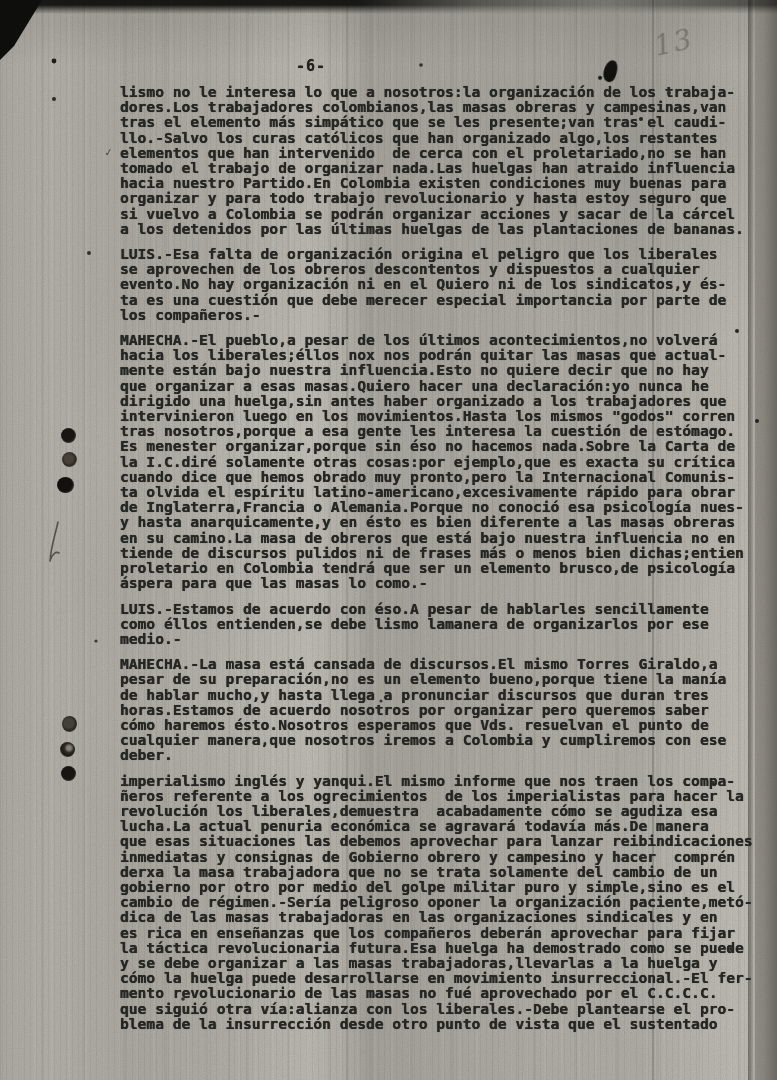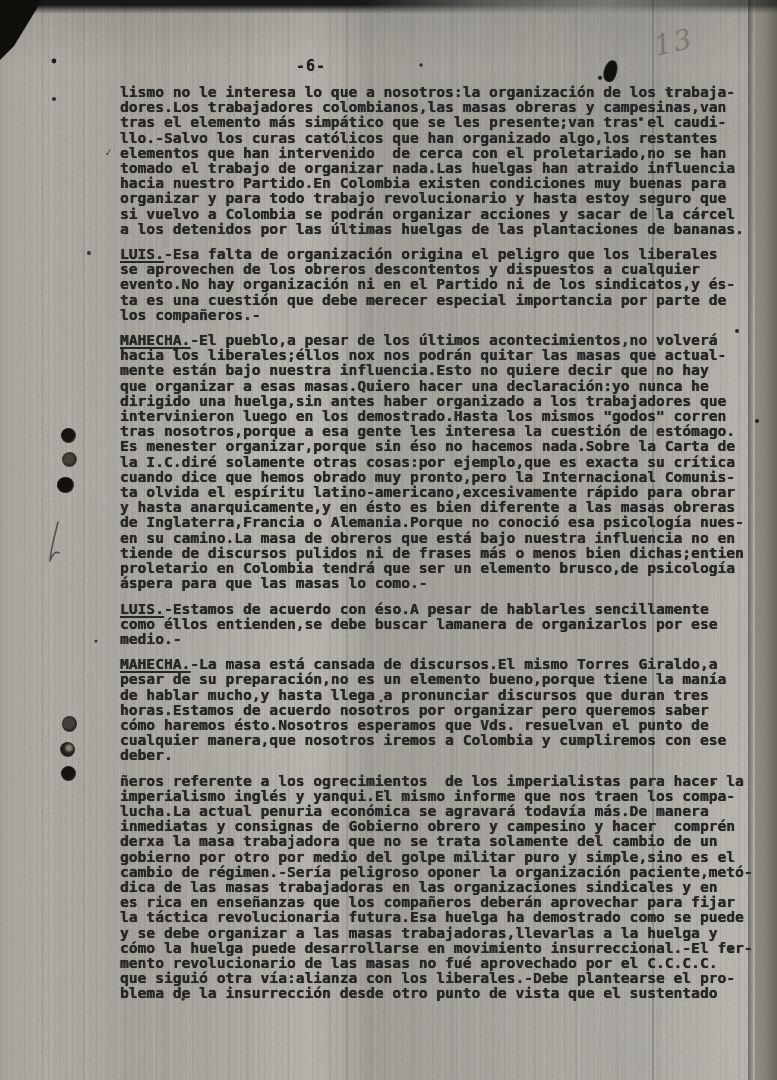--- a/index.html
+++ b/index.html
@@ -77,21 +77,21 @@
     color:rgba(96,92,84,.58);transform:rotate(-12deg);letter-spacing:2px;filter:blur(.4px);}
   .check-mark{position:absolute;left:105px;top:145px;z-index:2;font-size:12px;color:#4a483f;
     transform:rotate(-8deg);}
   .pencil-stroke{position:absolute;left:44px;top:520px;z-index:2;opacity:.85;}
   .text-block{position:absolute;left:120px;top:84px;width:648px;z-index:2;
     font-size:14.6px;line-height:15.2px;font-weight:bold;
     text-shadow:0 0 .7px rgba(25,25,22,.85), .4px 0 0 rgba(35,35,30,.35);
     filter:blur(.22px);}
   .paragraph{margin:0 0 10px 0;}
   .line{white-space:pre;}
-  .speaker{text-decoration:underline;text-decoration-thickness:2px;text-underline-offset:2px;}
+  .speaker{text-decoration-thickness:2px;text-underline-offset:2px;}
 </style>
 </head>
 <body>
 
 <div class="page">
 
   <div class="layer streaks"></div>
   <div class="layer shading"></div>
 
   <div class="crease crease-a"></div>
@@ -132,61 +132,63 @@
         <div class="line">elementos que han intervenido  de cerca con el proletariado,no se han</div>
         <div class="line">tomado el trabajo de organizar nada.Las huelgas han atraido influencia</div>
         <div class="line">hacia nuestro Partido.En Colombia existen condiciones muy buenas para</div>
         <div class="line">organizar y para todo trabajo revolucionario y hasta estoy seguro que</div>
         <div class="line">si vuelvo a Colombia se podrán organizar acciones y sacar de la cárcel</div>
         <div class="line">a los detenidos por las últimas huelgas de las plantaciones de bananas.</div>
       </div>
       <div class="paragraph">
         <div class="line"><span class="speaker">LUIS.</span>-Esa falta de organización origina el peligro que los liberales</div>
         <div class="line">se aprovechen de los obreros descontentos y dispuestos a cualquier</div>
-        <div class="line">evento.No hay organización ni en el Partido ni de los sindicatos,y és-</div>
+        <div class="line">evento.No hay organización ni en el Quiero ni de los sindicatos,y és-</div>
         <div class="line">ta es una cuestión que debe merecer especial importancia por parte de</div>
         <div class="line">los compañeros.-</div>
       </div>
       <div class="paragraph">
         <div class="line"><span class="speaker">MAHECHA.</span>-El pueblo,a pesar de los últimos acontecimientos,no volverá</div>
         <div class="line">hacia los liberales;éllos nox nos podrán quitar las masas que actual-</div>
         <div class="line">mente están bajo nuestra influencia.Esto no quiere decir que no hay</div>
         <div class="line">que organizar a esas masas.Quiero hacer una declaración:yo nunca he</div>
         <div class="line">dirigido una huelga,sin antes haber organizado a los trabajadores que</div>
-        <div class="line">intervinieron luego en los demostrado.Hasta los mismos "godos" corren</div>
+        <div class="line">intervinieron luego en los movimientos.Hasta los mismos "godos" corren</div>
         <div class="line">tras nosotros,porque a esa gente les interesa la cuestión de estómago.</div>
         <div class="line">Es menester organizar,porque sin éso no hacemos nada.Sobre la Carta de</div>
         <div class="line">la I.C.diré solamente otras cosas:por ejemplo,que es exacta su crítica</div>
         <div class="line">cuando dice que hemos obrado muy pronto,pero la Internacional Comunis-</div>
         <div class="line">ta olvida el espíritu latino-americano,excesivamente rápido para obrar</div>
+        <div class="line">de Inglaterra,Francia o Alemania.Porque no conoció esa psicología nues-</div>
         <div class="line">y hasta anarquicamente,y en ésto es bien diferente a las masas obreras</div>
-        <div class="line">de Inglaterra,Francia o Alemania.Porque no conoció esa psicología nues-</div>
         <div class="line">en su camino.La masa de obreros que está bajo nuestra influencia no en</div>
         <div class="line">tiende de discursos pulidos ni de frases más o menos bien dichas;entien</div>
         <div class="line">proletario en Colombia tendrá que ser un elemento brusco,de psicología</div>
         <div class="line">áspera para que las masas lo como.-</div>
       </div>
       <div class="paragraph">
         <div class="line"><span class="speaker">LUIS.</span>-Estamos de acuerdo con éso.A pesar de hablarles sencillamente</div>
-        <div class="line">como éllos entienden,se debe buscar lamanera de organizarlos por ese</div>
+        <div class="line">como éllos entienden,se debe lismo lamanera de organizarlos por ese</div>
         <div class="line">medio.-</div>
       </div>
       <div class="paragraph">
         <div class="line"><span class="speaker">MAHECHA.</span>-La masa está cansada de discursos.El mismo Torres Giraldo,a</div>
         <div class="line">pesar de su preparación,no es un elemento bueno,porque tiene la manía</div>
         <div class="line">de hablar mucho,y hasta llega a pronunciar discursos que duran tres</div>
         <div class="line">horas.Estamos de acuerdo nosotros por organizar pero queremos saber</div>
         <div class="line">cómo haremos ésto.Nosotros esperamos que Vds. resuelvan el punto de</div>
         <div class="line">cualquier manera,que nosotros iremos a Colombia y cumpliremos con ese</div>
         <div class="line">deber.</div>
       </div>
       <div class="paragraph">
+        <div class="line">imperialismo inglés y yanqui.El mismo informe que nos traen los compa-</div>
         <div class="line">ñeros referente a los ogrecimientos  de los imperialistas para hacer la</div>
-        <div class="line">imperialismo inglés y yanqui.El mismo informe que nos traen los compa-</div>
+        <div class="line">revolución los liberales,demuestra  acabadamente cómo se agudiza esa</div>
         <div class="line">lucha.La actual penuria económica se agravará todavía más.De manera</div>
+        <div class="line">que esas situaciones las debemos aprovechar para lanzar reibindicaciones</div>
         <div class="line">inmediatas y consignas de Gobierno obrero y campesino y hacer  comprén</div>
         <div class="line">derxa la masa trabajadora que no se trata solamente del cambio de un</div>
         <div class="line">gobierno por otro por medio del golpe militar puro y simple,sino es el</div>
         <div class="line">cambio de régimen.-Sería peligroso oponer la organización paciente,metó-</div>
         <div class="line">dica de las masas trabajadoras en las organizaciones sindicales y en</div>
         <div class="line">es rica en enseñanzas que los compañeros deberán aprovechar para fijar</div>
         <div class="line">la táctica revolucionaria futura.Esa huelga ha demostrado como se puede</div>
         <div class="line">y se debe organizar a las masas trabajadoras,llevarlas a la huelga y</div>
         <div class="line">cómo la huelga puede desarrollarse en movimiento insurreccional.-El fer-</div>
         <div class="line">mento revolucionario de las masas no fué aprovechado por el C.C.C.C.</div>

